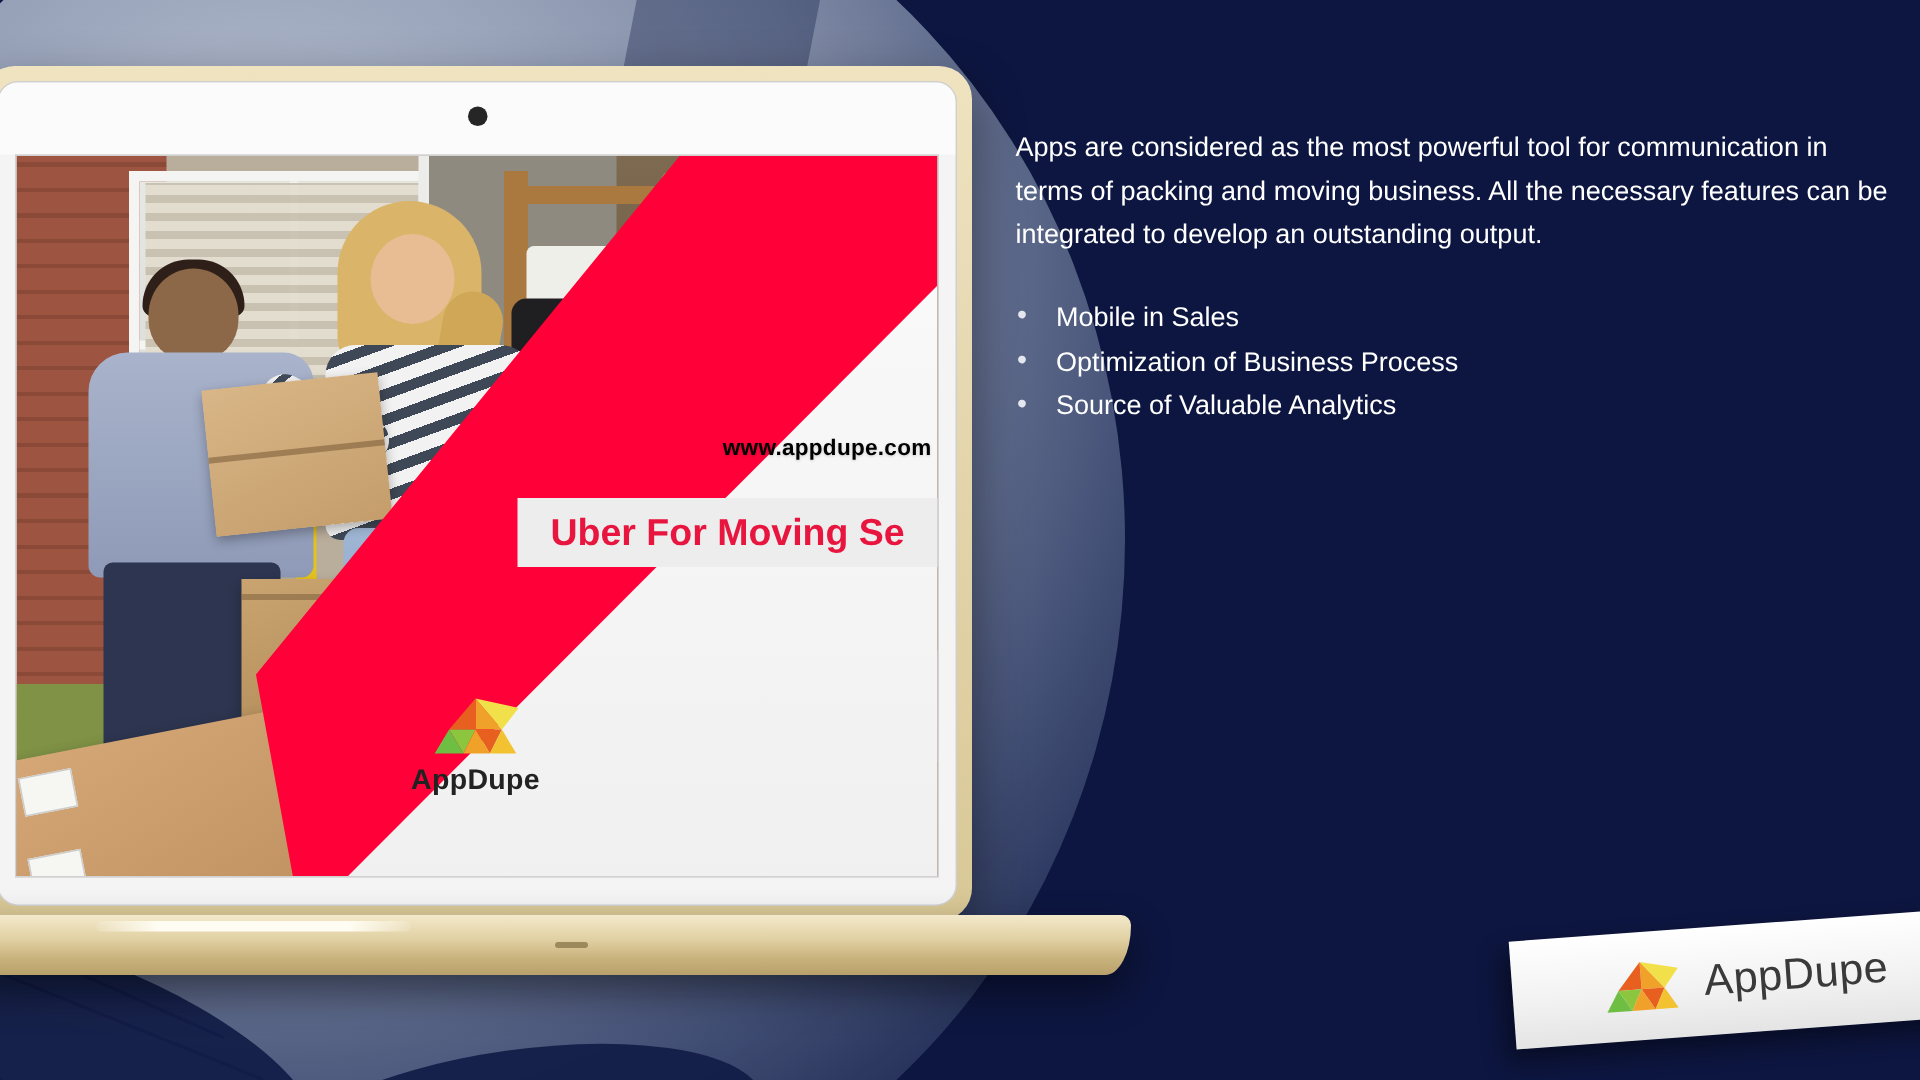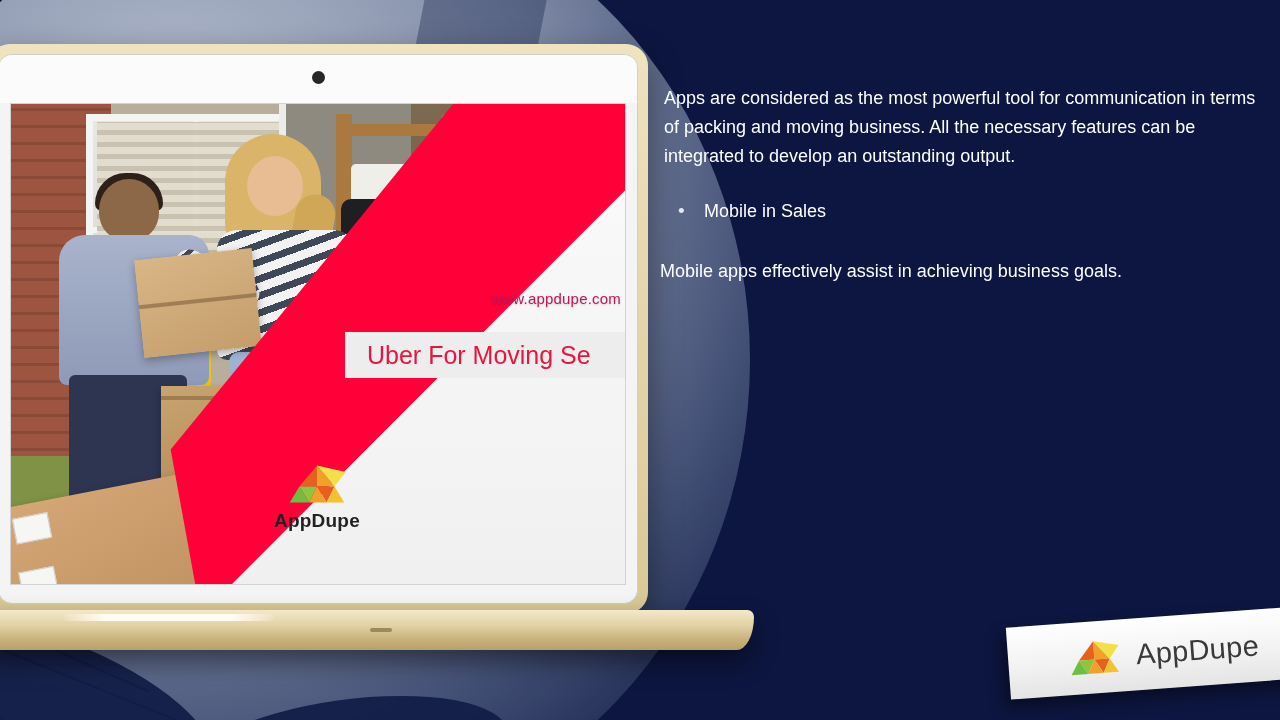--- a/index.html
+++ b/index.html
@@ -108,28 +108,28 @@
     position:absolute;right:0;top:0;width:100%;height:100%;
     background:#ff0038;
     clip-path:polygon(42% 0,100% 0,100% 100%,30% 100%,26% 72%,72% 0);
   }
   .white-band{
     position:absolute;left:0;bottom:0;width:100%;height:100%;
     background:linear-gradient(180deg,#fbfbfb 0%,#f0f0f0 100%);
     clip-path:polygon(36% 100%,100% 18%,100% 100%);
   }
   .site-url{
-    position:absolute;right:4px;top:186px;color:#be185d;font-size:15px;font-weight:400;letter-spacing:.2px;
+    position:absolute;right:4px;top:186px;color:#000000;font-size:15px;font-weight:700;letter-spacing:.2px;
     text-shadow:0 1px 2px rgba(0,0,0,.18);
   }
   .title-bar{
     position:absolute;left:334px;right:-60px;top:228px;height:46px;
     background:#ededed;display:flex;align-items:center;padding-left:22px;
   }
-  .title-bar span{color:#e8153f;font-size:25px;font-weight:400;white-space:nowrap;}
+  .title-bar span{color:#e8153f;font-size:25px;font-weight:700;white-space:nowrap;}
   .screen-logo{position:absolute;left:236px;bottom:52px;width:140px;text-align:center;}
   .screen-logo .mark{width:64px;height:44px;margin:0 auto 4px;}
   .screen-logo .wordmark{font-size:19px;color:#222;font-weight:600;letter-spacing:.2px;}
 
   
   .base{
     position:absolute;left:-16px;top:566px;width:782px;height:40px;
     background:linear-gradient(180deg,#f3e9cb 0%,#e0cfa1 42%,#c9b37d 72%,#b8a06a 100%);
     border-radius:6px 10px 26px 26px/6px 10px 50px 50px;
     box-shadow:0 12px 26px rgba(0,0,0,.45);
@@ -138,21 +138,21 @@
     content:"";position:absolute;left:92px;top:4px;width:210px;height:7px;border-radius:6px;
     background:linear-gradient(90deg,rgba(255,255,255,.1),#fffdf3 20%,#fffdf3 80%,rgba(255,255,255,.1));
   }
   .base:after{
     content:"";position:absolute;left:398px;top:18px;width:22px;height:4px;border-radius:2px;background:#9d8a5c;
   }
 
   
   .content{position:absolute;left:660px;top:84px;width:600px;color:#ffffff;}
   .heading{font-size:27px;font-weight:700;line-height:1.42;margin:0 0 30px 0;letter-spacing:.1px;}
-  .para{font-size:18px;line-height:1.62;margin:0 0 26px 4px;font-weight:400;}
+  .para{font-size:18px;line-height:1.62;margin:0 0 26px 17px;font-weight:400;}
   .bullets{list-style:none;margin:0 0 30px 0;padding:0;}
   .bullets li{position:relative;padding-left:44px;font-size:18px;line-height:1.63;}
   .bullets li:before{content:"•";position:absolute;left:18px;top:-1px;font-size:19px;color:#e4e7f0;}
   .closing{font-size:18px;line-height:1.6;margin:0;}
 
   
   .badge{
     position:absolute;left:1008px;top:616px;width:262px;height:72px;
     background:linear-gradient(180deg,#ffffff 0%,#f1f1f1 60%,#e4e4e4 100%);
     transform:rotate(-4.2deg);
@@ -268,22 +268,23 @@
         </div>
       </div>
     </div>
     <div class="base"></div>
   </div>
 
   <div class="content">
     <p class="para">Apps are considered as the most powerful tool for communication in terms of packing and moving business. All the necessary features can be integrated to develop an outstanding output.</p>
     <ul class="bullets">
       <li>Mobile in Sales</li>
+      <li>Optimization of Business Process</li>
+      <li>Source of Valuable Analytics</li>
     </ul>
-    <p class="closing">Mobile apps effectively assist in achieving business goals.</p>
   </div>
 
   <div class="badge">
     <div class="mark">
       <svg viewBox="0 0 80 54" width="56" height="38" aria-hidden="true">
         <polygon points="40,4 62,30 40,30" fill="#f0a12a"></polygon>
         <polygon points="40,4 40,30 18,30" fill="#e8601f"></polygon>
         <polygon points="40,4 62,30 76,12" fill="#f2e04a"></polygon>
         <polygon points="18,30 40,30 30,50" fill="#8cc63f"></polygon>
         <polygon points="40,30 62,30 52,50" fill="#e8601f"></polygon>

